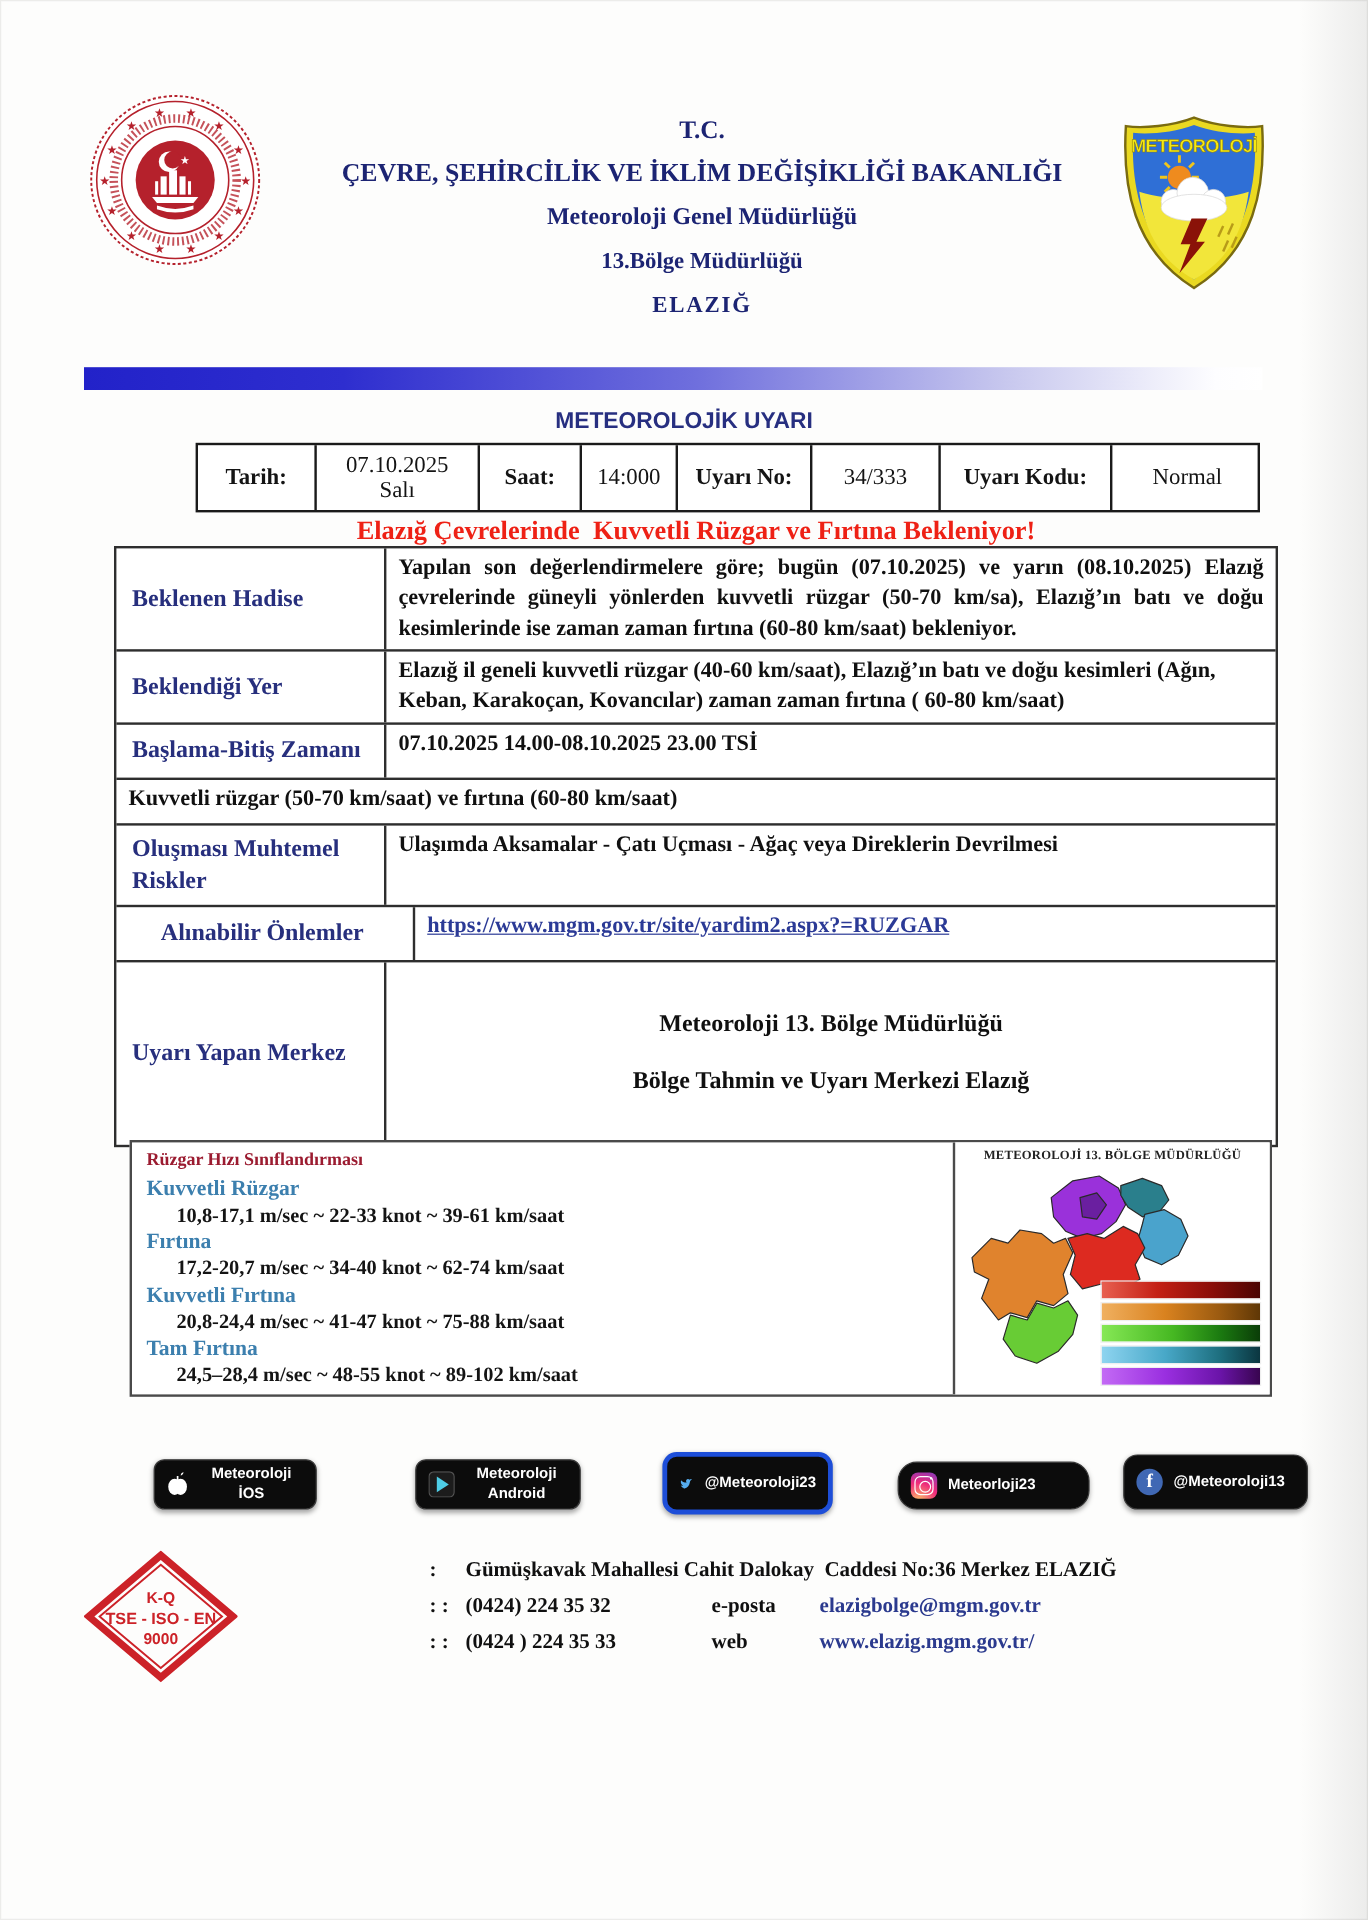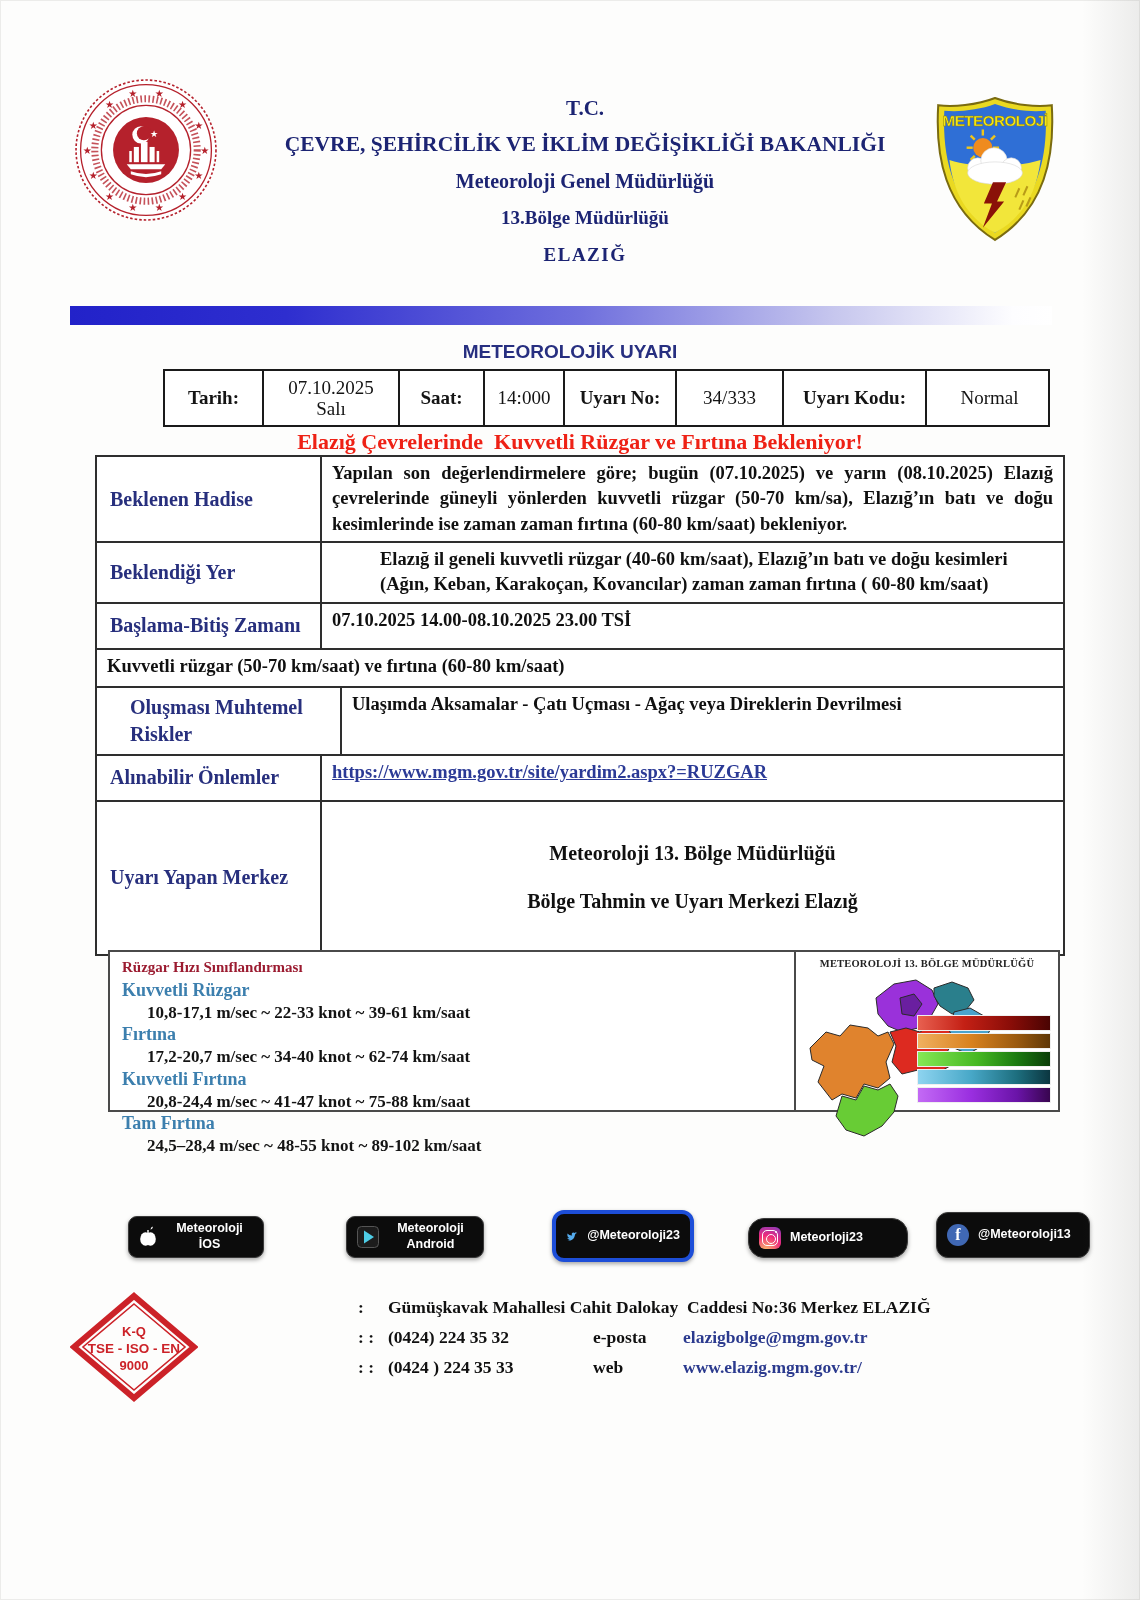--- a/index.html
+++ b/index.html
@@ -37,27 +37,27 @@
             font-weight:bold;font-size:22px;white-space:pre-wrap;}
 
   
   .detail-table{position:absolute;left:95px;top:455px;width:970px;border:2px solid #2e2e2e;background:#fff;box-sizing:border-box;}
   .d-row{display:flex;border-top:2px solid #2e2e2e;}
   .d-row:first-child{border-top:none;}
   .d-label{width:225px;flex:none;border-right:2px solid #2e2e2e;color:#272f7d;font-weight:bold;font-size:20px;
            padding:6px 6px 6px 13px;display:flex;align-items:center;line-height:1.35;box-sizing:border-box;}
   .d-value{flex:1;padding:4px 10px;font-weight:bold;font-size:18.5px;color:#101010;line-height:1.37;box-sizing:border-box;}
   .just{text-align:justify;}
-  .r0{min-height:72px;} .r1{min-height:54px;gap:48px;} .r2{min-height:44px;} .r3{min-height:36px;}
-  .r4{min-height:58px;padding-left:20px;} .r5{min-height:44px;} .r6{min-height:152px;}
+  .r0{min-height:72px;} .r1{min-height:54px;} .r2{min-height:44px;} .r3{min-height:36px;}
+  .r4{min-height:58px;} .r5{min-height:44px;padding-left:24px;} .r6{min-height:152px;}
   .link{color:#2b3a96;text-decoration:underline;cursor:pointer;}
   .merkez-val{display:flex;flex-direction:column;justify-content:center;align-items:center;gap:20px;font-size:20px;text-align:center;}
 
   
-  .class-box{position:absolute;left:108px;top:950px;width:952px;height:162px;border:2px solid #4a4a4a;
+  .class-box{position:absolute;left:108px;top:950px;width:952px;height:214px;border:2px solid #4a4a4a;
              display:flex;background:#fff;box-sizing:border-box;}
   .class-left{flex:1;padding:7px 10px 0 12px;}
   .class-title{color:#9b1b30;font-weight:bold;font-size:15px;margin-bottom:3px;}
   .class-name{color:#3c7fae;font-weight:bold;font-size:18px;line-height:1.27;}
   .class-range{color:#141414;font-weight:bold;font-size:17px;line-height:1.27;margin-left:25px;}
   .map-cell{width:262px;flex:none;border-left:2px solid #4a4a4a;position:relative;background:#fff;}
   .map-title{text-align:center;font-size:10.5px;font-weight:bold;color:#222;margin-top:6px;letter-spacing:0.2px;}
   .map-svg{position:absolute;left:2px;top:18px;}
   .legend{position:absolute;right:8px;bottom:8px;width:132px;}
   .legend-bar{height:14px;margin-top:4px;outline:1px solid #efefef;}

